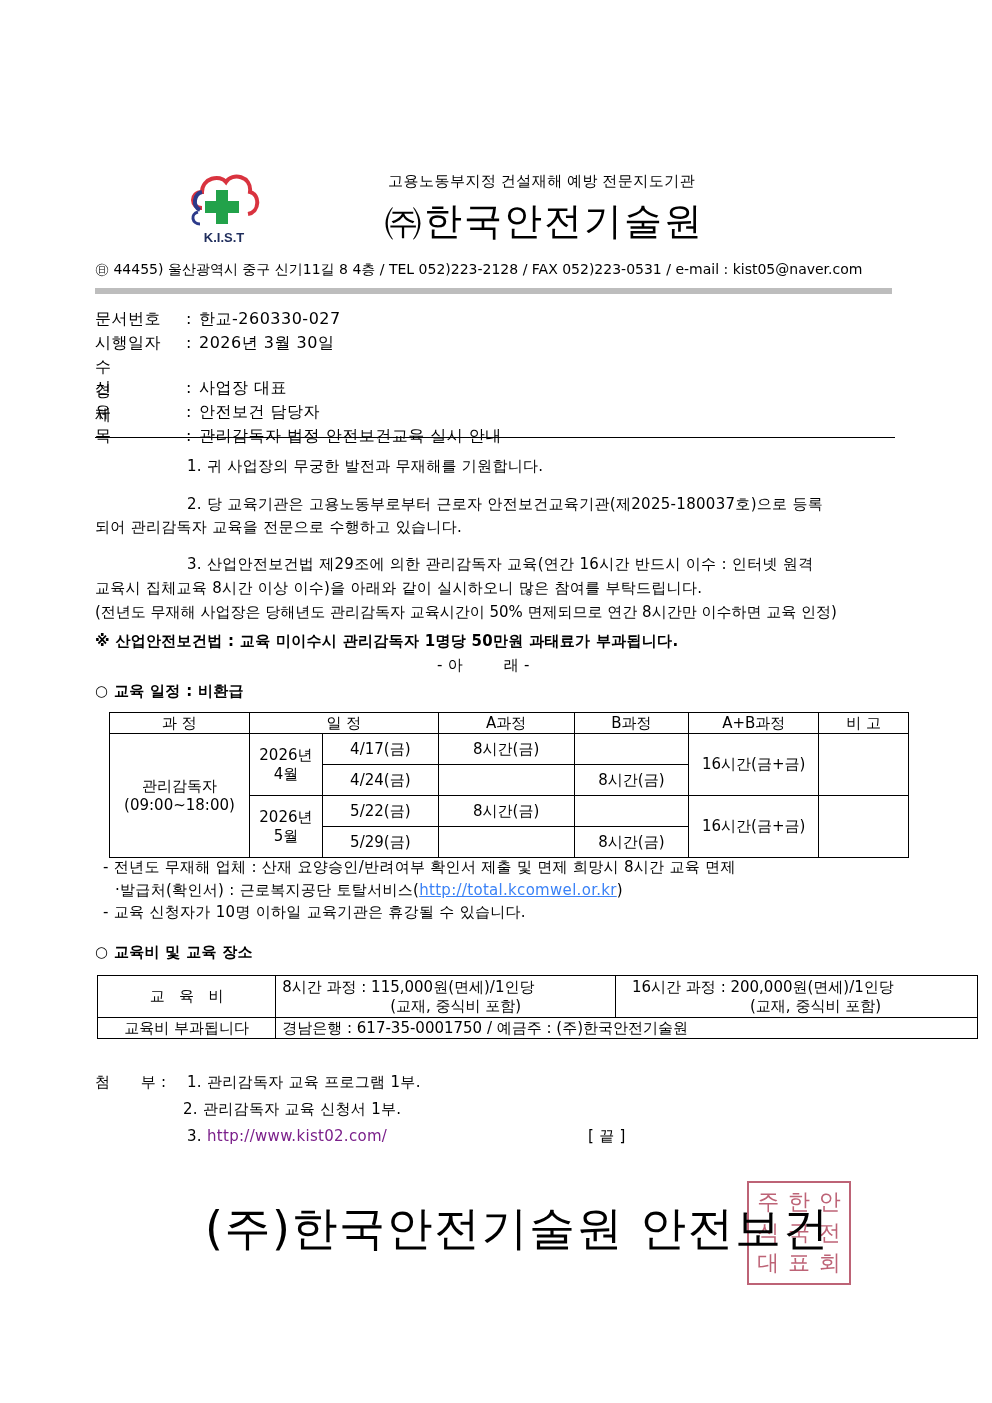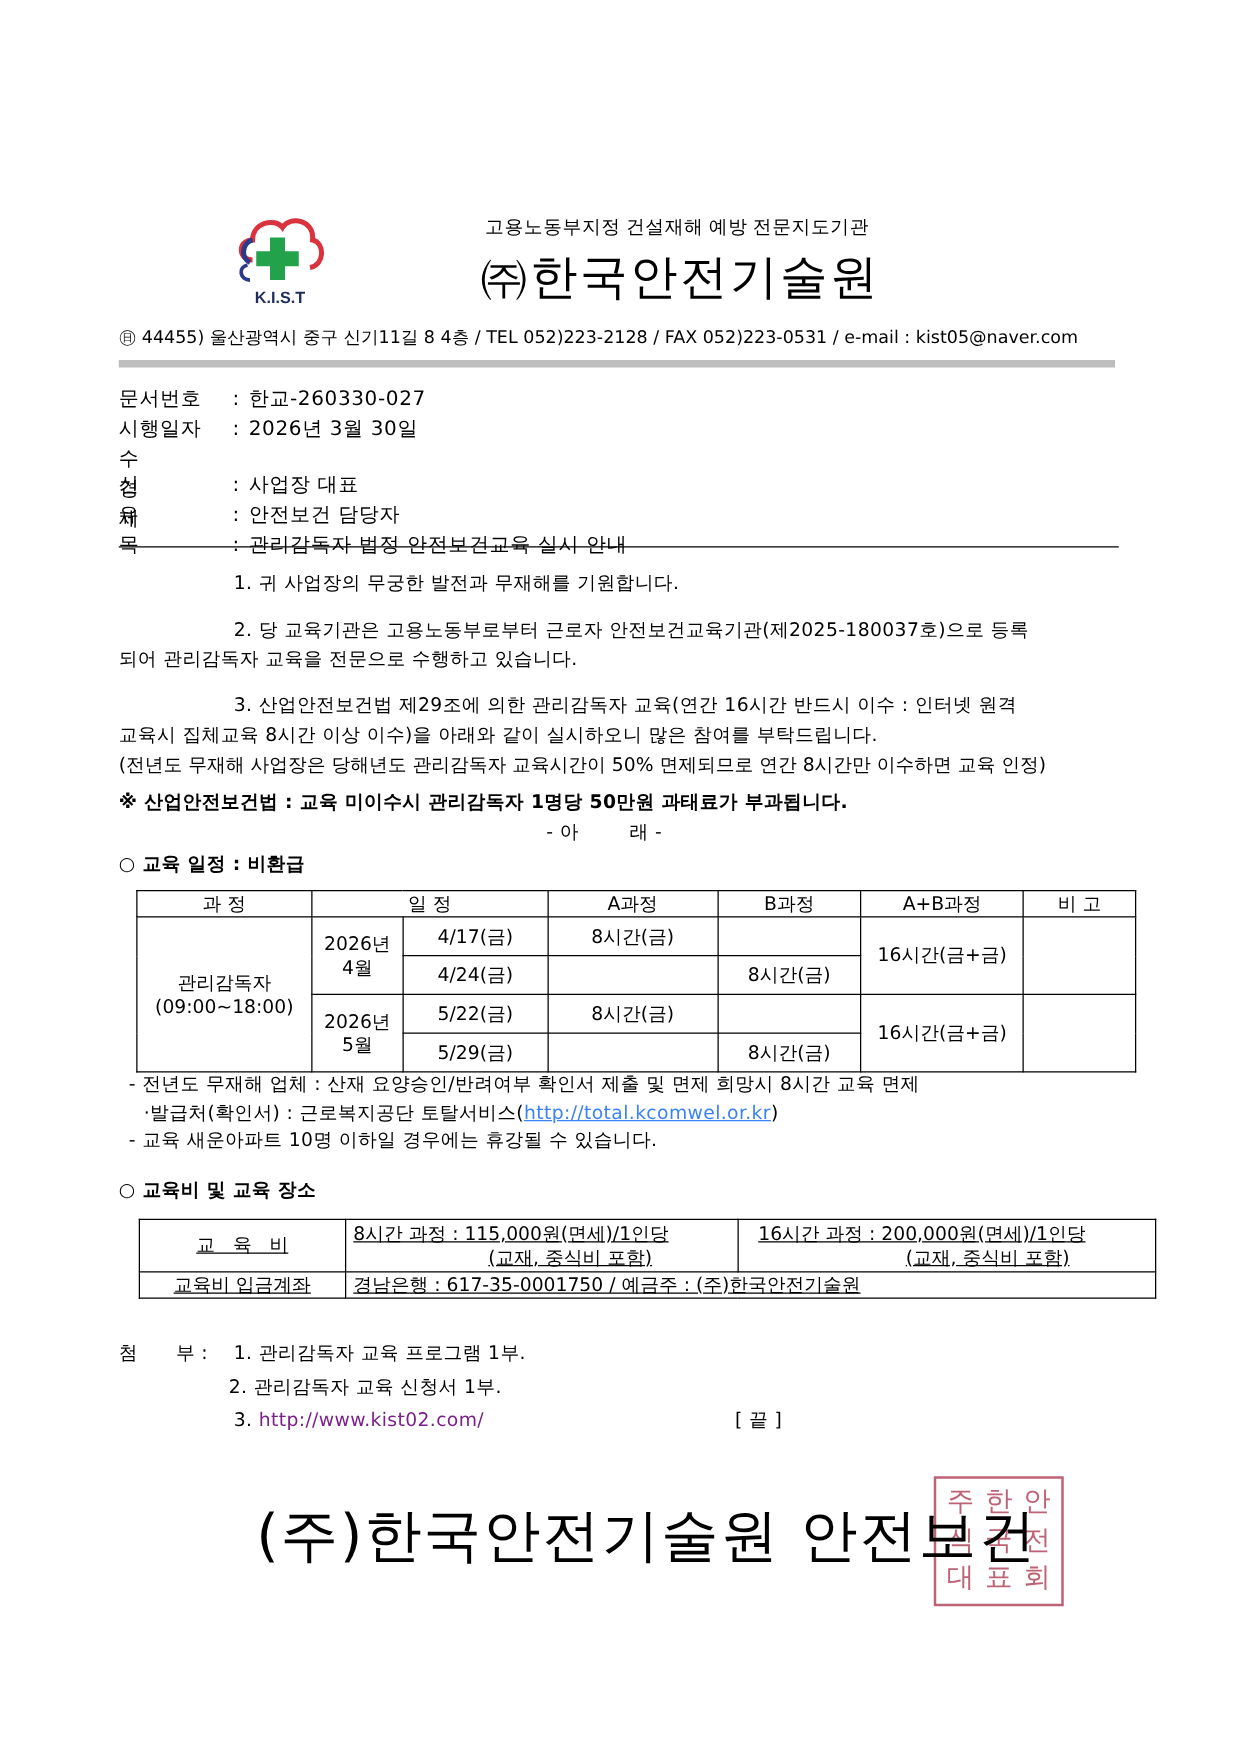--- a/index.html
+++ b/index.html
@@ -21,21 +21,21 @@
   .meta-row .lbl { display: inline-block; width: 84px; }
   .meta-row .colon { display: inline-block; width: 20px; text-align: center; }
   .rule { position: absolute; left: 95px; top: 437px; width: 800px; height: 0; border-top: 1.5px solid #000; }
 
   
   table.sched { position: absolute; left: 81px; top: 712px; width: 800px; border-collapse: collapse; font-size: 15px; margin-left: 28px; }
   table.sched td, table.sched th { border: 1px solid #000; text-align: center; font-weight: normal; padding: 0; }
   table.sched th { height: 20px; }
   table.sched td { height: 30px; }
 
-  table.fee { position: absolute; left: 111px; top: 975px; width: 814px; border-collapse: collapse; font-size: 15px; text-decoration: underline; }
+  table.fee { position: absolute; left: 97px; top: 975px; width: 881px; border-collapse: collapse; font-size: 15px; }
   table.fee td { border: 1px solid #000; padding: 0 6px; vertical-align: middle; }
   .link { color: #3b82f6; text-decoration: underline; }
   .link2 { color: #7a1f8a; }
 
   
   .seal { position: absolute; left: 747px; top: 1181px; width: 104px; height: 104px;
           border: 2px solid #b2485f; box-sizing: border-box; color: #b2485f;
           font-size: 22px; line-height: 30px; padding: 4px; display: grid;
           grid-template-columns: repeat(3, 1fr); text-align: center; opacity: 0.85; }
   .rep { left: 205px; top: 1198px; font-size: 46px; letter-spacing: 1.5px; }
@@ -141,21 +141,21 @@
     <td></td>
     <td>8시간(금)</td>
   </tr>
 </tbody>
   </table>
 
 <div class="abs t15" style="left:103px;top:858px">- 전년도 무재해 업체 : 산재 요양승인/반려여부 확인서 제출 및 면제 희망시 8시간 교육 면제</div>
 <div class="abs t15" style="left:115px;top:881px">
   <span>·발급처(확인서) : 근로복지공단 토탈서비스(</span><span class="link">http://total.kcomwel.or.kr</span><span>)</span>
 </div>
-<div class="abs t15" style="left:103px;top:903px">- 교육 새운아파트 10명 이하일 경우에는 휴강될 수 있습니다.</div>
+<div class="abs t15" style="left:103px;top:903px">- 교육 신청자가 10명 이하일 교육기관은 휴강될 수 있습니다.</div>
 
 <div class="abs t15 bold" style="left:95px;top:943px">○ 교육비 및 교육 장소</div>
 
 <table class="fee">
   <colgroup>
       <col style="width:161px">
       <col style="width:307px">
       <col style="width:327px">
     </colgroup>
   <tbody>
@@ -164,21 +164,21 @@
     <td>
       <div>8시간 과정 : 115,000원(면세)/1인당</div>
       <div style="padding-left:108px">(교재, 중식비 포함)</div>
     </td>
     <td style="padding-left:16px">
       <div>16시간 과정 : 200,000원(면세)/1인당</div>
       <div style="padding-left:118px">(교재, 중식비 포함)</div>
     </td>
   </tr>
   <tr style="height:21px">
-    <td style="text-align:center">교육비 입금계좌</td>
+    <td style="text-align:center">교육비 부과됩니다</td>
     <td colspan="2">경남은행 : 617-35-0001750 / 예금주 : (주)한국안전기술원</td>
   </tr>
 </tbody>
   </table>
 
 <div class="abs t15" style="left:95px;top:1073px;white-space:pre">첨      부 :</div>
 <div class="abs t15" style="left:187px;top:1073px">1. 관리감독자 교육 프로그램 1부.</div>
 <div class="abs t15" style="left:183px;top:1100px">2. 관리감독자 교육 신청서 1부.</div>
 <div class="abs t15" style="left:187px;top:1127px">
   <span>3. </span><span class="link2">http://www.kist02.com/</span>

